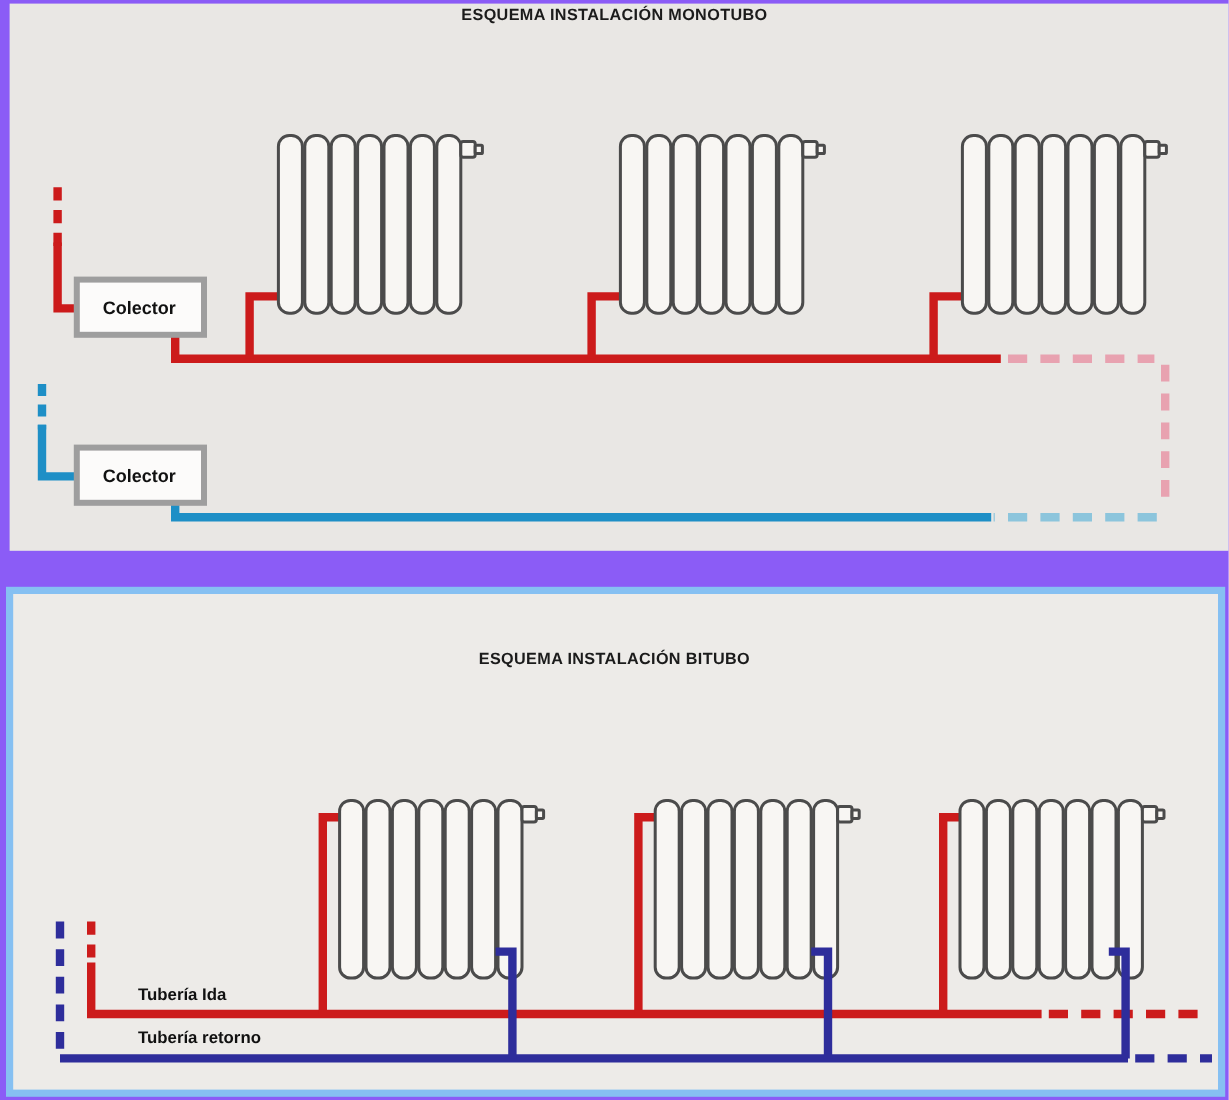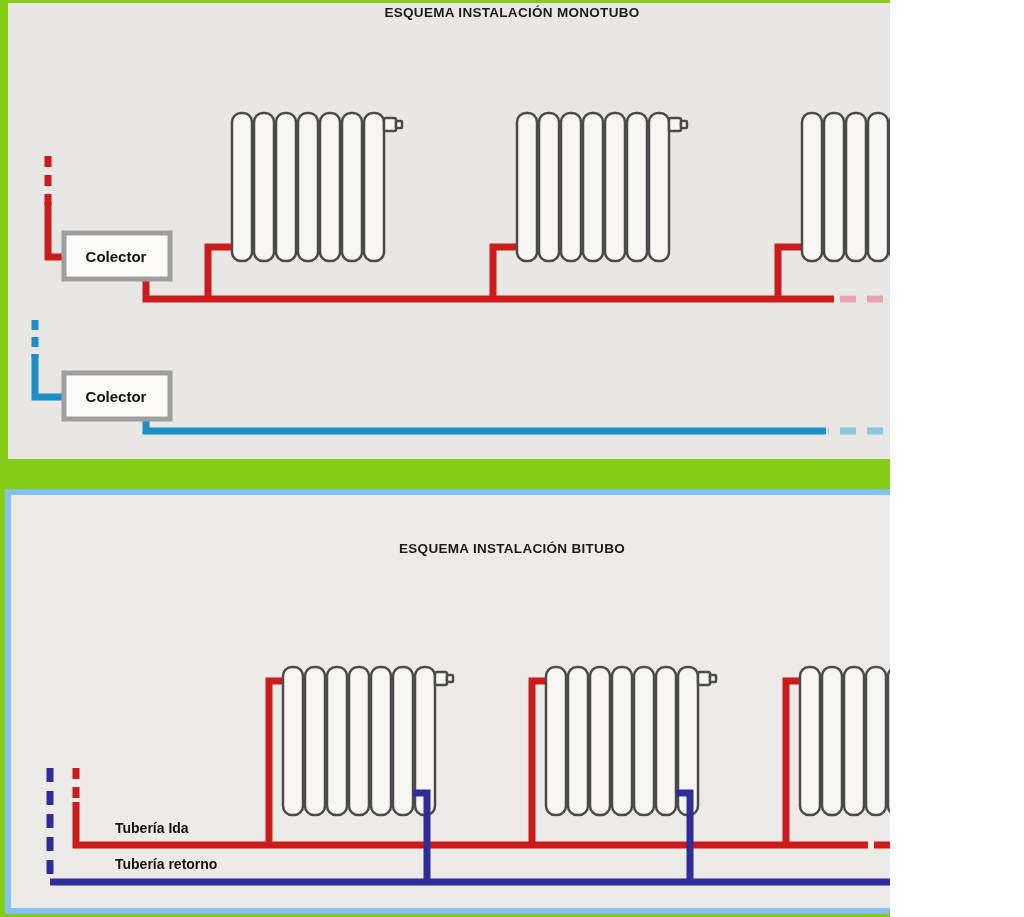--- a/index.html
+++ b/index.html
@@ -1,16 +1,16 @@
 <!DOCTYPE html>
 <html><head>
 <meta charset="utf-8">
 <style>
   html,body{margin:0;padding:0;background:#ffffff;}
-  .canvas{position:relative;width:890px;height:917px;background:#84cc16;overflow:hidden;
+  .canvas{position:relative;width:1024px;height:917px;background:#8b5cf6;overflow:hidden;
           font-family:"Liberation Sans", sans-serif;}
   svg{display:block;}
   .title{font:bold 13.5px "Liberation Sans", sans-serif;fill:#1b1b1b;text-anchor:middle;letter-spacing:.3px;}
   .boxlabel{font:bold 15px "Liberation Sans", sans-serif;fill:#111;text-anchor:middle;}
   .pipelabel{font:bold 14px "Liberation Sans", sans-serif;fill:#111;}
   .pipe{fill:none;stroke-width:7;stroke-linejoin:miter;}
   .fin{fill:#f8f6f3;stroke:#4b4b4b;stroke-width:2.5;}
   .collector-box{fill:#fcfbfa;stroke-width:5;}
 </style>
 </head>

